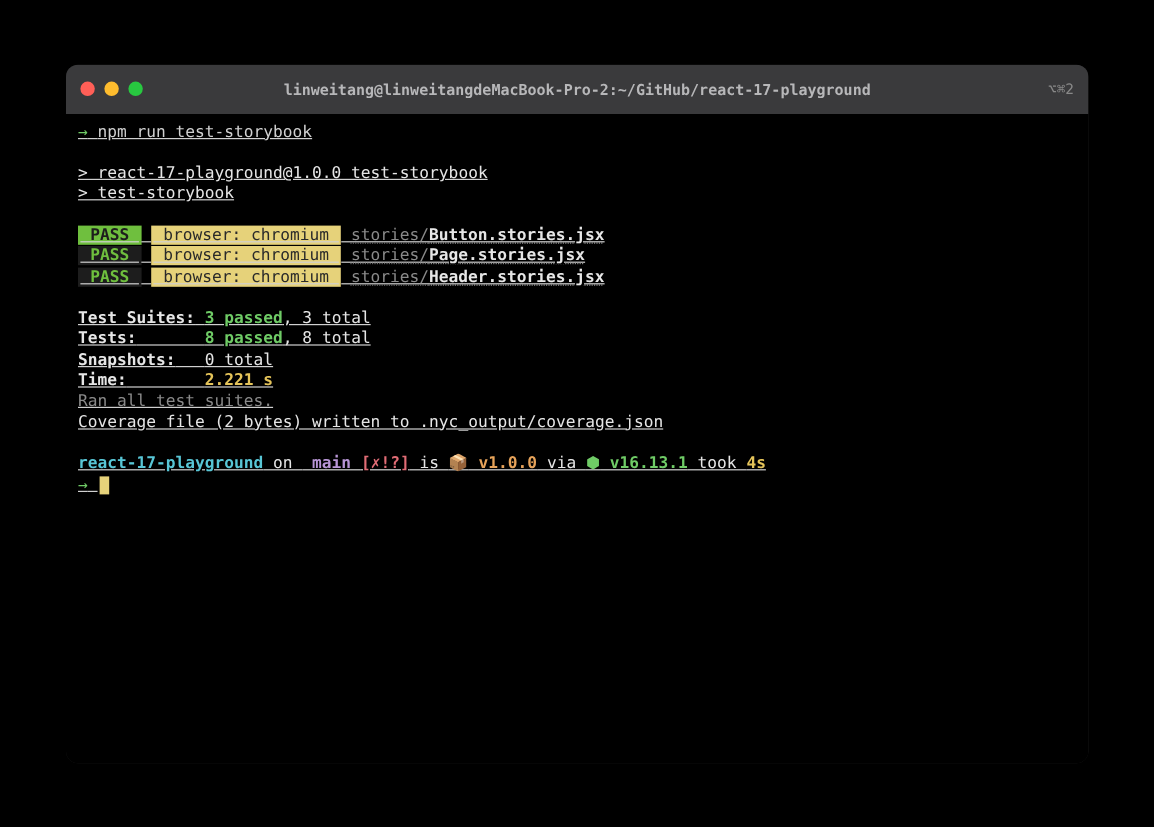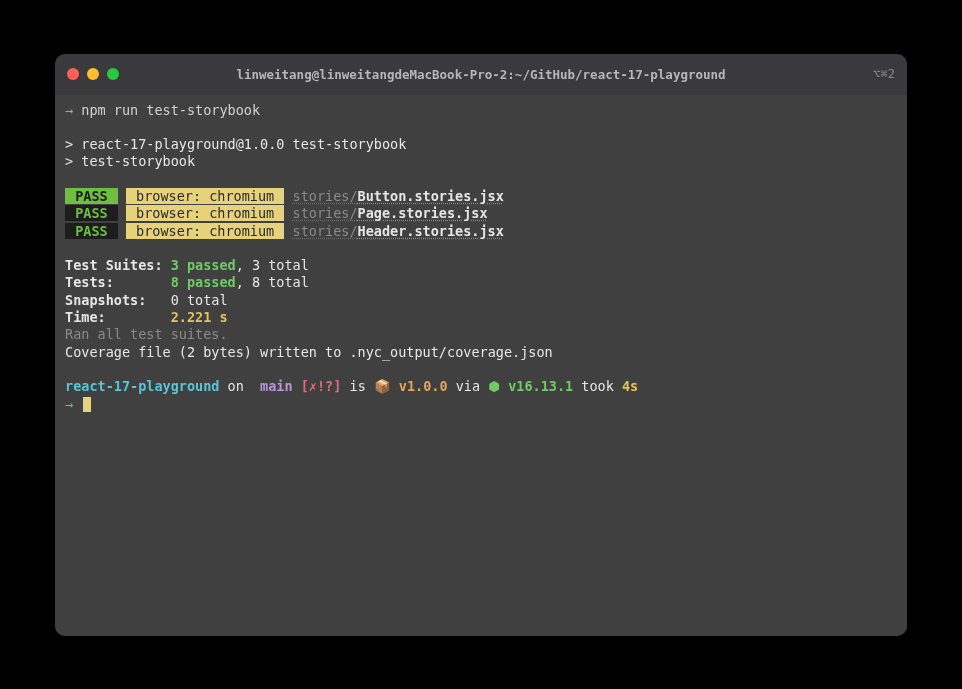--- a/index.html
+++ b/index.html
@@ -55,26 +55,27 @@
       pointer-events: none;
     }
     .session-indicator {
       margin-left: auto;
       padding-right: 12px;
       color: #888;
       font-size: 12px;
     }
     .terminal-body {
       flex: 1;
-      background: #404040;
+      background: #000000;
       padding: 7px 10px;
       color: #d0d0d0;
       line-height: 1.28;
       white-space: pre;
       overflow: hidden;
+      text-decoration: underline;
     }
     .arrow { color: #6fcb66; }
     .cmd { color: #d0d0d0; }
     .gray { color: #8a8a8a; }
     .white { color: #e6e6e6; }
     .bold { font-weight: bold; text-align: right; }
     .pass-badge {
       background: #6fbf3e;
       color: #1d1d1d;
       font-weight: bold;

